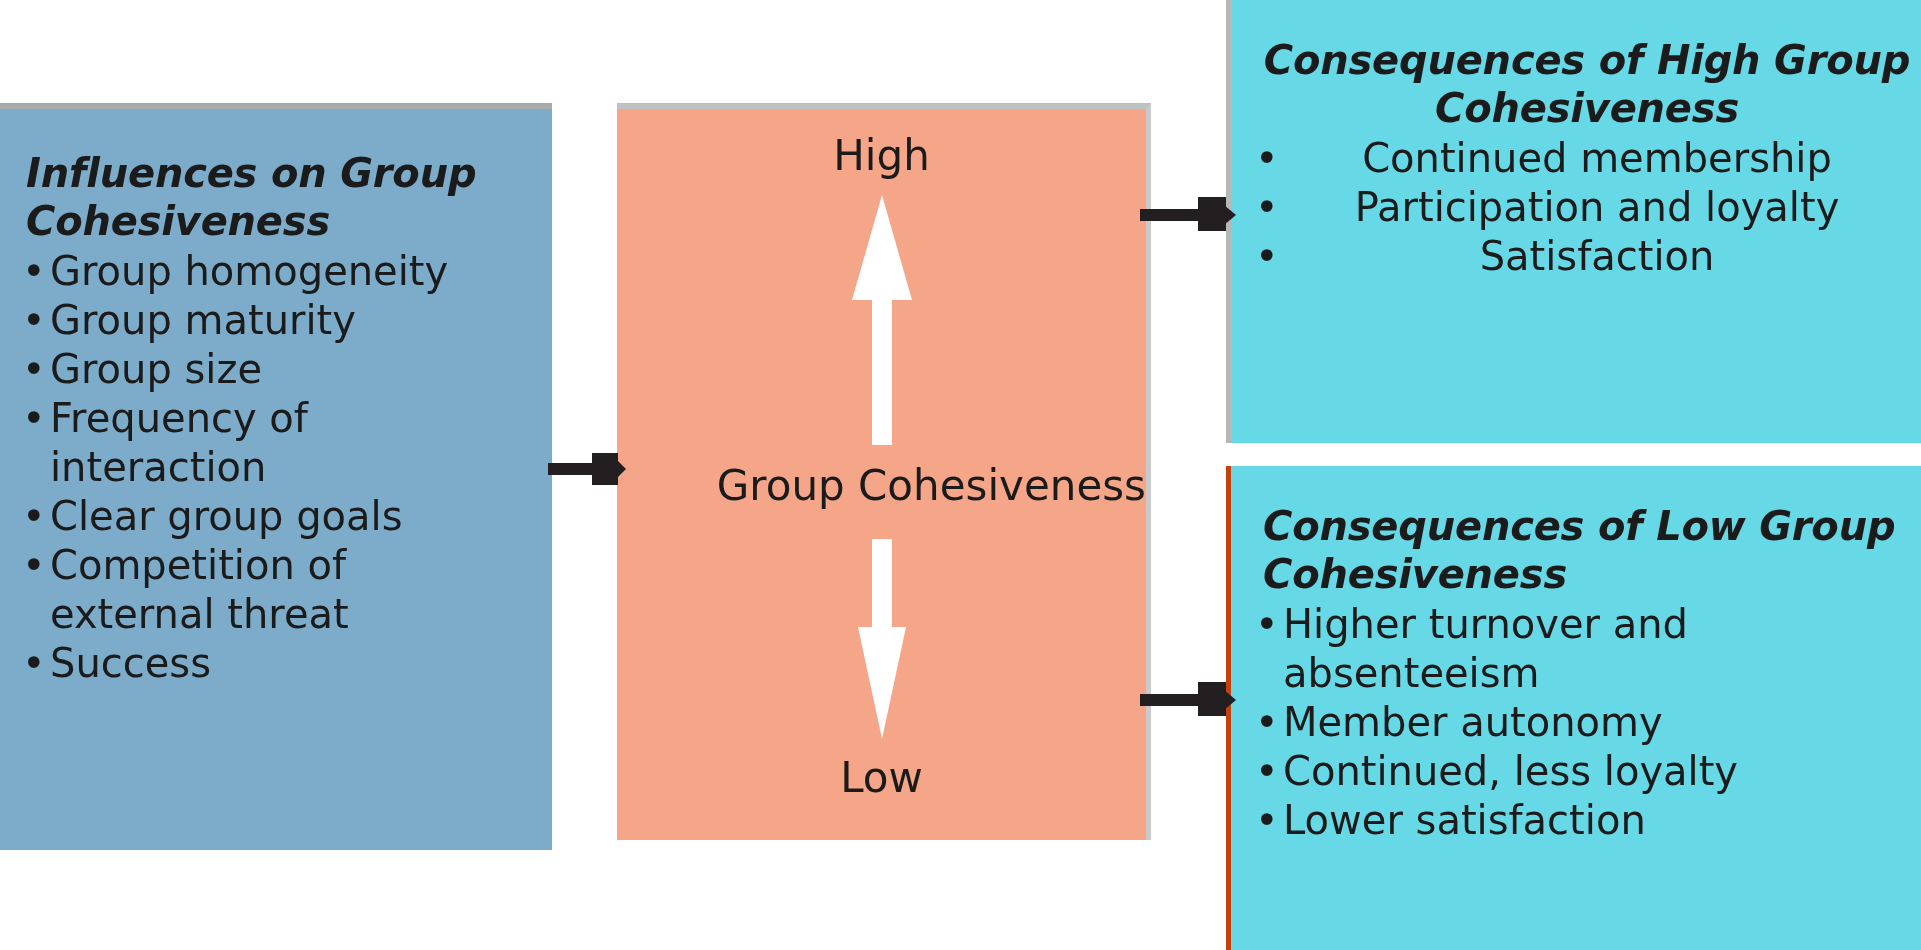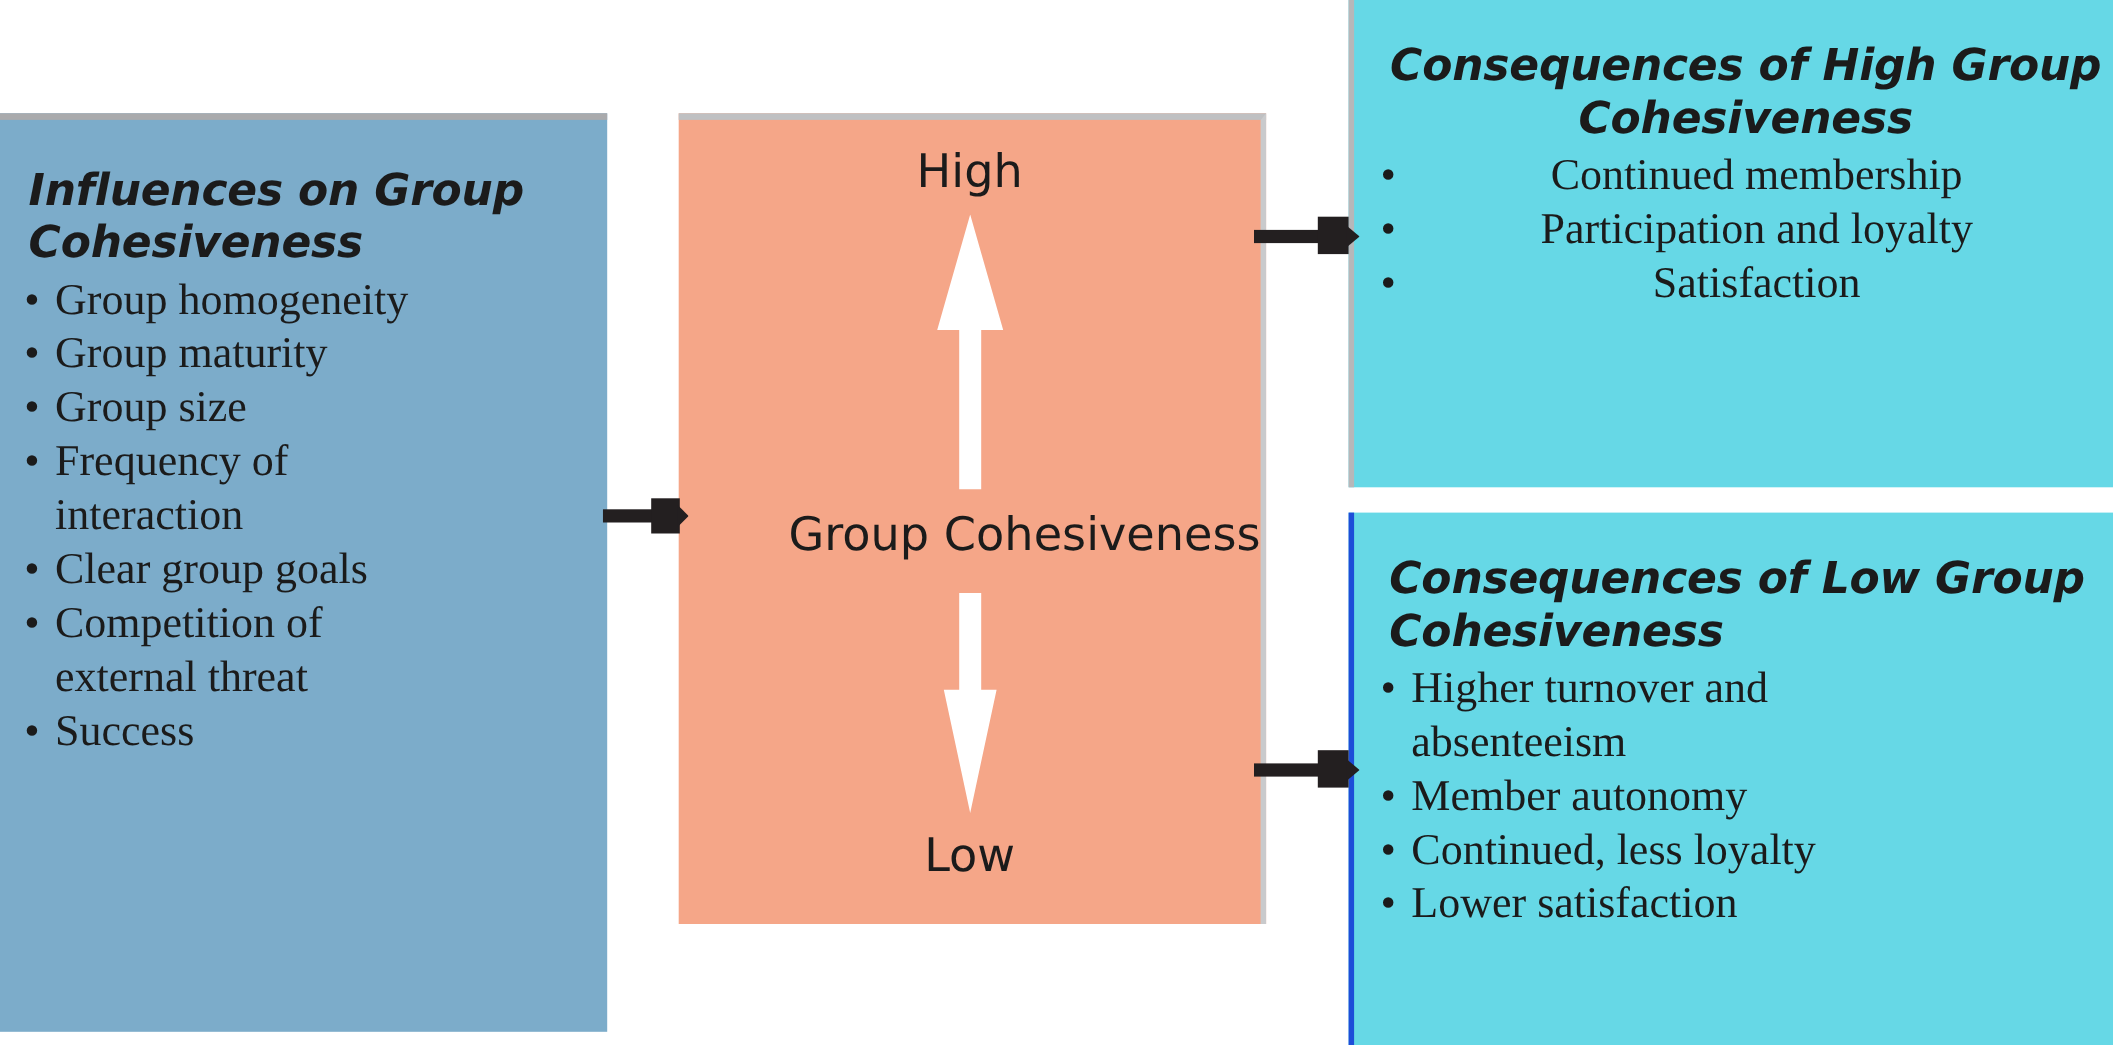--- a/index.html
+++ b/index.html
@@ -23,21 +23,21 @@
     box-sizing: border-box;
     color: #1b1b1b;
     padding-left: 26px;
   }
 
   
   #influences-box {
     left: 0px;
     top: 103px;
     width: 552px;
-    height: 835px;
+    height: 747px;
     background: #7cacca;
     padding: 40px 14px 0 14px;
     border-top: 6px solid #a9aaac;
   }
 
   
   #cohesiveness-box {
     left: 617px;
     top: 103px;
     width: 534px;
@@ -58,21 +58,21 @@
     border-left: 5px solid #b6b7b9;
     text-align: center;
   }
   #low-box {
     left: 1226px;
     top: 466px;
     width: 695px;
     height: 484px;
     background: #66d8e6;
     padding: 36px 10px 0 18px;
-    border-left: 5px solid #1d4ed8;
+    border-left: 5px solid #c2410c;
   }
 
   
   .panel-title {
     font-weight: bold;
     font-style: italic;
     font-size: 40px;
     line-height: 1.20;
     letter-spacing: -0.2px;
     margin: 0 0 2px 14px;
@@ -85,21 +85,20 @@
     margin: 0;
     padding: 0;
   }
   .bullet-item {
     position: relative;
     font-size: 40px;
     line-height: 1.225;
     padding-left: 34px;
     color: #1b1b1b;
     white-space: pre-line;
-    font-family: Liberation Serif, serif;
   }
   .bullet-item::before {
     content: "\2022";
     position: absolute;
     left: 6px;
     top: 0;
     font-size: 40px;
     line-height: 1.225;
   }
   #influences-box .bullet-item { padding-left: 36px; }

